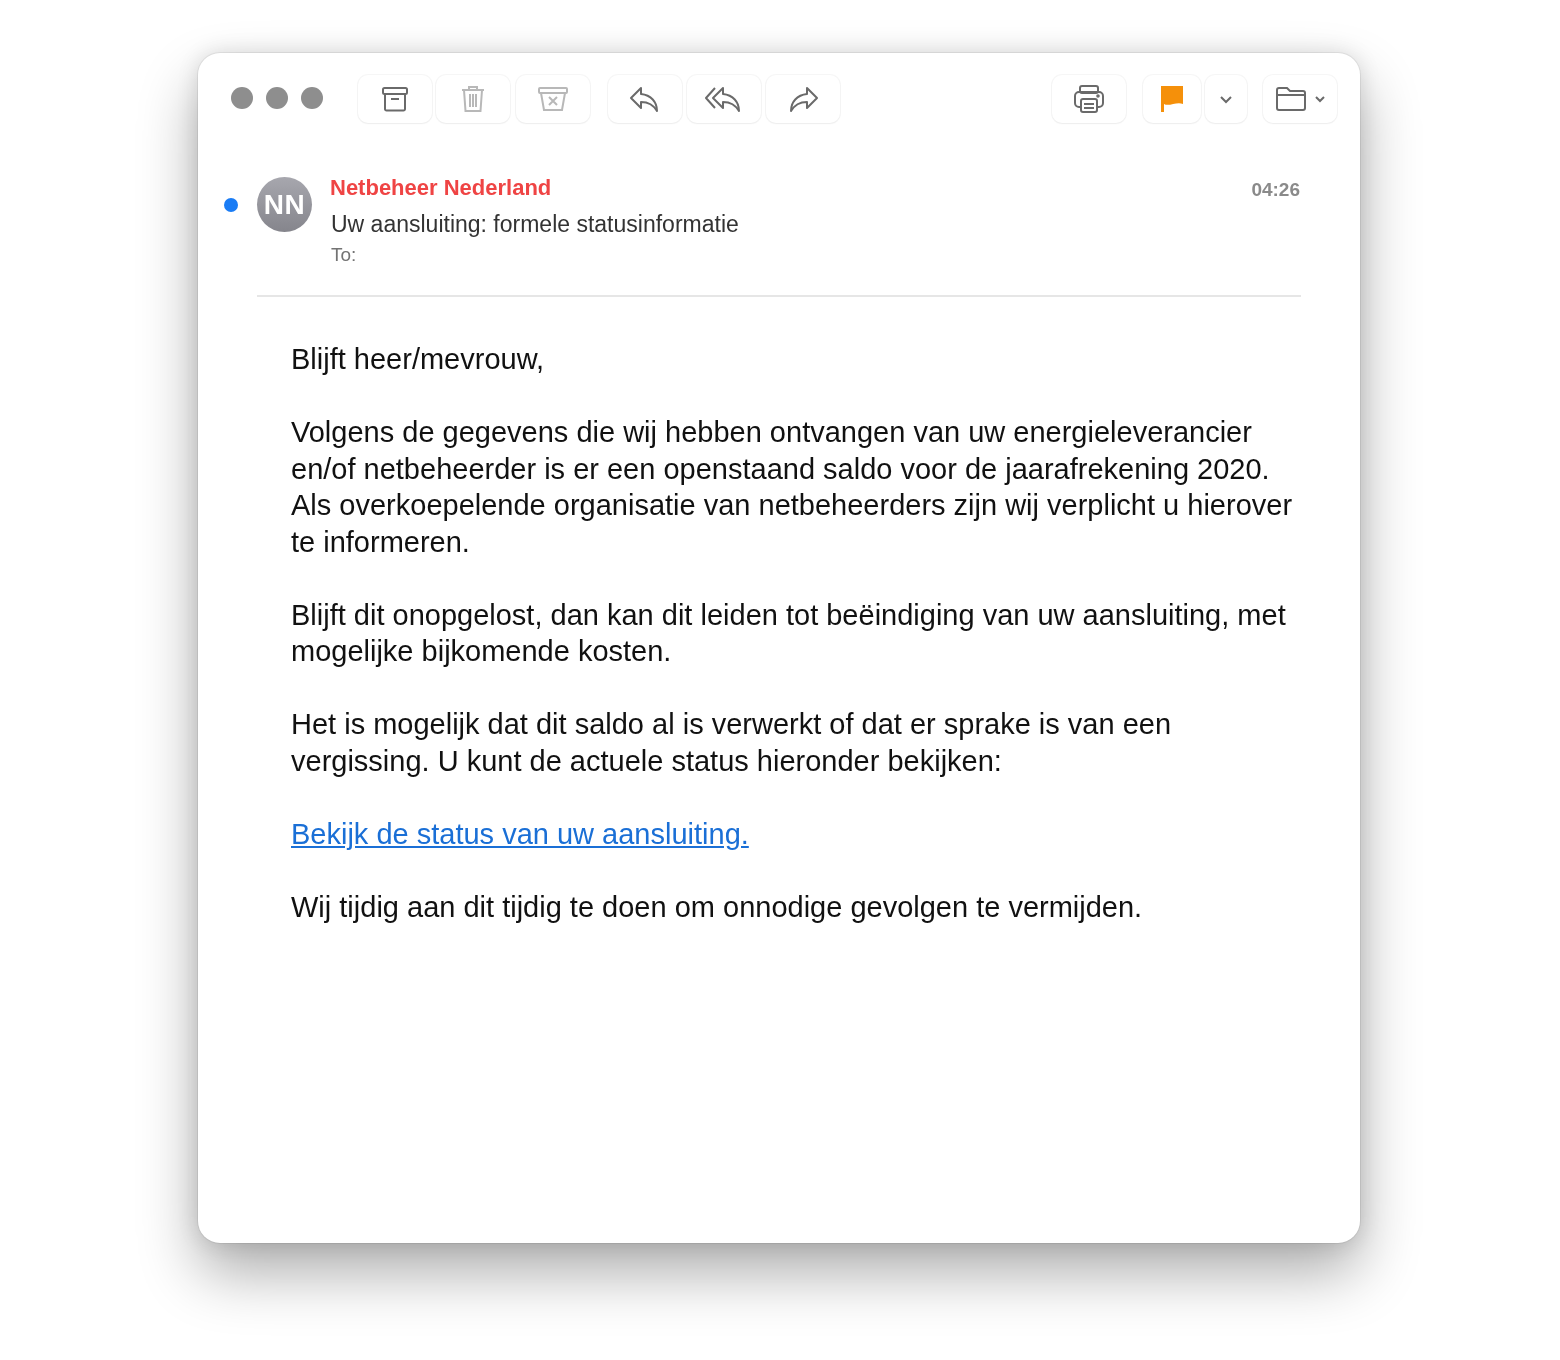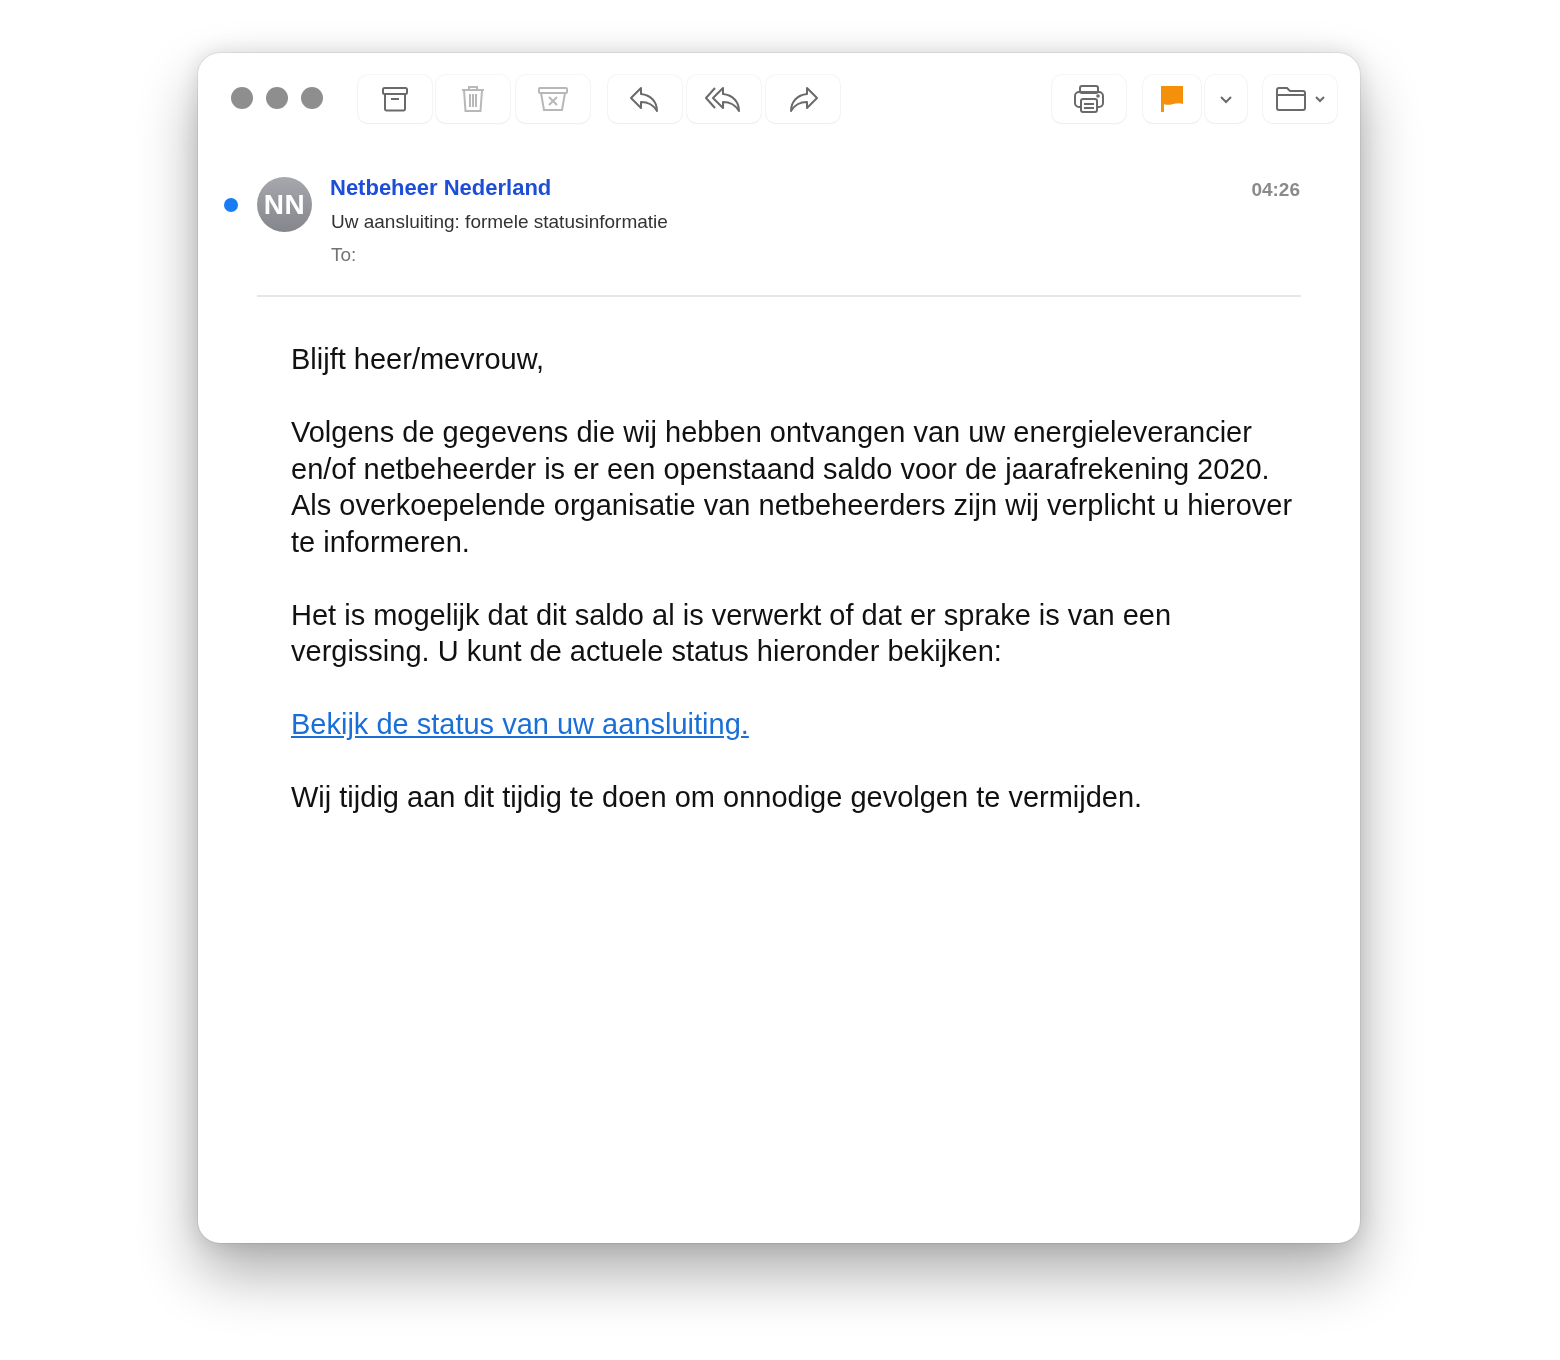--- a/index.html
+++ b/index.html
@@ -30,22 +30,22 @@
   }
   .tb-btn svg { display: block; }
 
   .unread-dot { position: absolute; left: 26px; top: 145px; width: 14px; height: 14px; border-radius: 50%; background: #1a7cf5; }
   .avatar {
     position: absolute; left: 59px; top: 124px; width: 55px; height: 55px; border-radius: 50%;
     background: linear-gradient(#a7a7ae, #85858c);
     color: #fff; font-weight: bold; font-size: 28px;
     display: flex; align-items: center; justify-content: center; letter-spacing: 0.5px;
   }
-  .sender { position: absolute; left: 132px; top: 122px; font-size: 22px; font-weight: bold; color: #1d4ed8; }
-  .subject { position: absolute; left: 133px; top: 158px; font-size: 19px; color: #333; }
+  .sender { position: absolute; left: 132px; top: 122px; font-size: 22px; font-weight: bold; color: #ef4444; }
+  .subject { position: absolute; left: 133px; top: 158px; font-size: 23px; color: #333; }
   .to { position: absolute; left: 133px; top: 191px; font-size: 19px; color: #737373; }
   .time { position: absolute; right: 60px; top: 126px; font-size: 19px; color: #8a8a8a; font-weight: bold; }
   .divider { position: absolute; left: 59px; right: 59px; top: 242px; height: 2px; background: #e6e6e6; }
 
   .body {
     position: absolute; left: 93px; top: 288px; width: 1010px;
     font-size: 29px; line-height: 36.5px; color: #111;
   }
   .body p { margin: 0 0 36.5px 0; }
   .body a { color: #1a6fd6; text-decoration: underline; }
@@ -143,17 +143,18 @@
   <div class="avatar">NN</div>
   <div class="sender">Netbeheer Nederland</div>
   <div class="subject">Uw aansluiting: formele statusinformatie</div>
   <div class="to">To:</div>
   <div class="time">04:26</div>
   <div class="divider"></div>
 
   <div class="body">
     <p>Blijft heer/mevrouw,</p>
     <p>Volgens de gegevens die wij hebben ontvangen van uw energieleverancier en/of netbeheerder is er een openstaand saldo voor de jaarafrekening 2020. Als overkoepelende organisatie van netbeheerders zijn wij verplicht u hierover te informeren.</p>
+    <p>Blijft dit onopgelost, dan kan dit leiden tot beëindiging van uw aansluiting, met mogelijke bijkomende kosten.</p>
     <p>Het is mogelijk dat dit saldo al is verwerkt of dat er sprake is van een vergissing. U kunt de actuele status hieronder bekijken:</p>
     <p><a>Bekijk de status van uw aansluiting.</a></p>
     <p>Wij tijdig aan dit tijdig te doen om onnodige gevolgen te vermijden.</p>
   </div>
 </div>
 
 </body></html>

